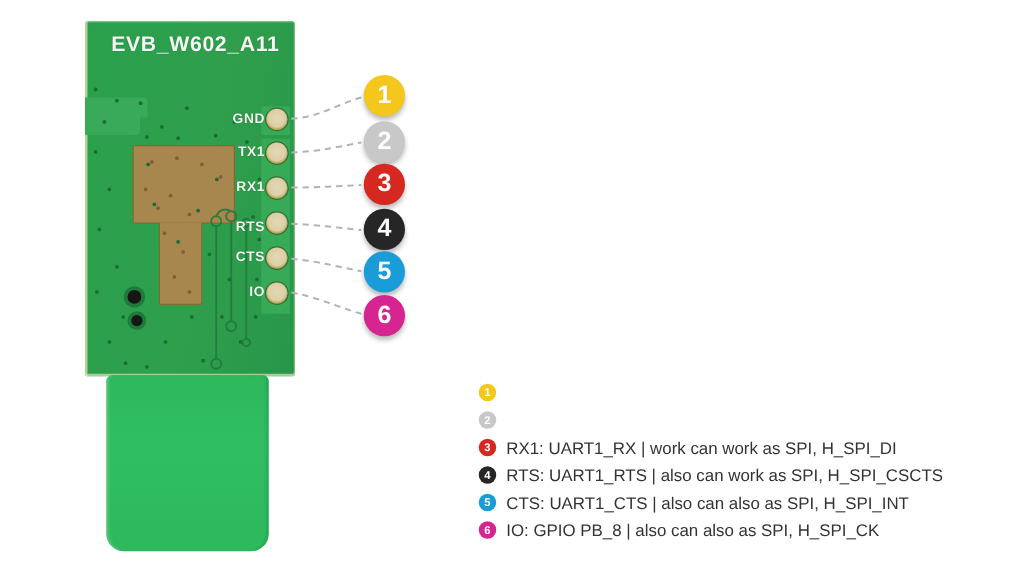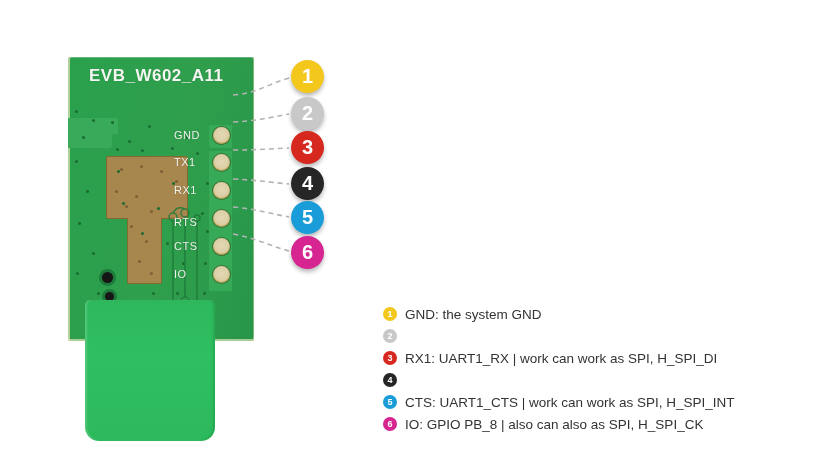--- a/index.html
+++ b/index.html
@@ -4,28 +4,27 @@
 <style>
   * { margin:0; padding:0; box-sizing:border-box; }
   html,body { background:#ffffff; }
   body { font-family:"Liberation Sans", sans-serif; }
   .stage {
     position:relative; width:822px; height:461px; background:#ffffff; overflow:hidden;
   }
 
   
   .board {
-    position:absolute; left:68px; top:17px; width:186px; height:284px;
+    position:absolute; left:68px; top:17px; width:168px; height:284px;
     background:linear-gradient(100deg,#2aa04d 0%, #2f9f4c 55%, #28964a 100%);
     border-radius:2px;
     box-shadow: inset 2px 0 0 rgba(223,226,180,.75),
                 inset -1px 0 0 rgba(210,220,170,.5),
                 inset 0 -2px 0 rgba(223,226,180,.7),
                 inset 0 1px 0 rgba(255,255,255,.25);
-    margin-top: 40px;
   }
   .board-title {
     position:absolute; left:21px; top:9px; width:132px;
     font-size:17px; font-weight:bold; color:#f4f7f2; letter-spacing:.5px;
     text-shadow:0 0 1px rgba(0,0,0,.25);
     white-space:nowrap;
   }
   .shield-a { position:absolute; left:0; top:61px; width:50px; height:16px;
     background:#38aa59; border-radius:0 3px 0 0; }
   .shield-b { position:absolute; left:0; top:75px; width:44px; height:16px;
@@ -78,21 +77,21 @@
   .pad-strip { position:absolute; left:141px; top:94px; width:23px; height:140px;
     background:#37aa58; border-radius:2px 0 0 2px; }
 
   .pad {
     position:absolute; left:145px; width:17px; height:17px; border-radius:50%;
     background:radial-gradient(circle at 50% 45%, #e3d8b4 0%, #dccfa7 55%, #b59d4d 72%, #a68e42 100%);
     box-shadow:0 0 0 1px rgba(60,60,25,.55);
   }
   .pin-label {
     position:absolute; width:38px; left:106px; height:14px;
-    text-align:left; font-size:11px; font-weight:normal; color:#f2f5ef;
+    text-align:right; font-size:11px; font-weight:bold; color:#f2f5ef;
     letter-spacing:.5px; line-height:14px;
     text-shadow:0 0 1px rgba(0,0,0,.3);
   }
 
   
   .usb-tab {
     position:absolute; left:85px; top:300px; width:130px; height:141px;
     background:linear-gradient(180deg,#2db85c 0%, #2fbf60 40%, #2cb95c 100%);
     border-radius:5px 5px 14px 14px;
     box-shadow: inset 2px 0 2px rgba(255,255,255,.18), inset -2px 0 2px rgba(0,90,30,.18);
@@ -188,35 +187,35 @@
   <div class="callout" style="top: 60px; background: rgb(243, 199, 28);">1</div>
   <div class="callout" style="top: 97px; background: rgb(200, 200, 200);">2</div>
   <div class="callout" style="top: 131px; background: rgb(214, 40, 30);">3</div>
   <div class="callout" style="top: 167px; background: rgb(38, 38, 38);">4</div>
   <div class="callout" style="top: 201px; background: rgb(26, 156, 216);">5</div>
   <div class="callout" style="top: 236px; background: rgb(214, 36, 144);">6</div>
 
   <div class="legend">
     <div class="legend-row" style="top:0px">
       <span class="legend-dot" style="background: rgb(243, 199, 28);">1</span>
-      <span class="legend-text">GND: the system GND</span>
     </div>
     <div class="legend-row" style="top:22px">
       <span class="legend-dot" style="background: rgb(200, 200, 200);">2</span>
     </div>
     <div class="legend-row" style="top:44px">
       <span class="legend-dot" style="background: rgb(214, 40, 30);">3</span>
       <span class="legend-text">RX1: UART1_RX | work can work as SPI, H_SPI_DI</span>
     </div>
     <div class="legend-row" style="top:66px">
       <span class="legend-dot" style="background: rgb(38, 38, 38);">4</span>
+      <span class="legend-text">RTS: UART1_RTS | also can work as SPI, H_SPI_CSCTS</span>
     </div>
     <div class="legend-row" style="top:88px">
       <span class="legend-dot" style="background: rgb(26, 156, 216);">5</span>
-      <span class="legend-text">CTS: UART1_CTS | work can work as SPI, H_SPI_INT</span>
+      <span class="legend-text">CTS: UART1_CTS | also can also as SPI, H_SPI_INT</span>
     </div>
     <div class="legend-row" style="top:110px">
       <span class="legend-dot" style="background: rgb(214, 36, 144);">6</span>
       <span class="legend-text">IO: GPIO PB_8 | also can also as SPI, H_SPI_CK</span>
     </div>
   </div>
 
 </div>
 
 </body></html>

